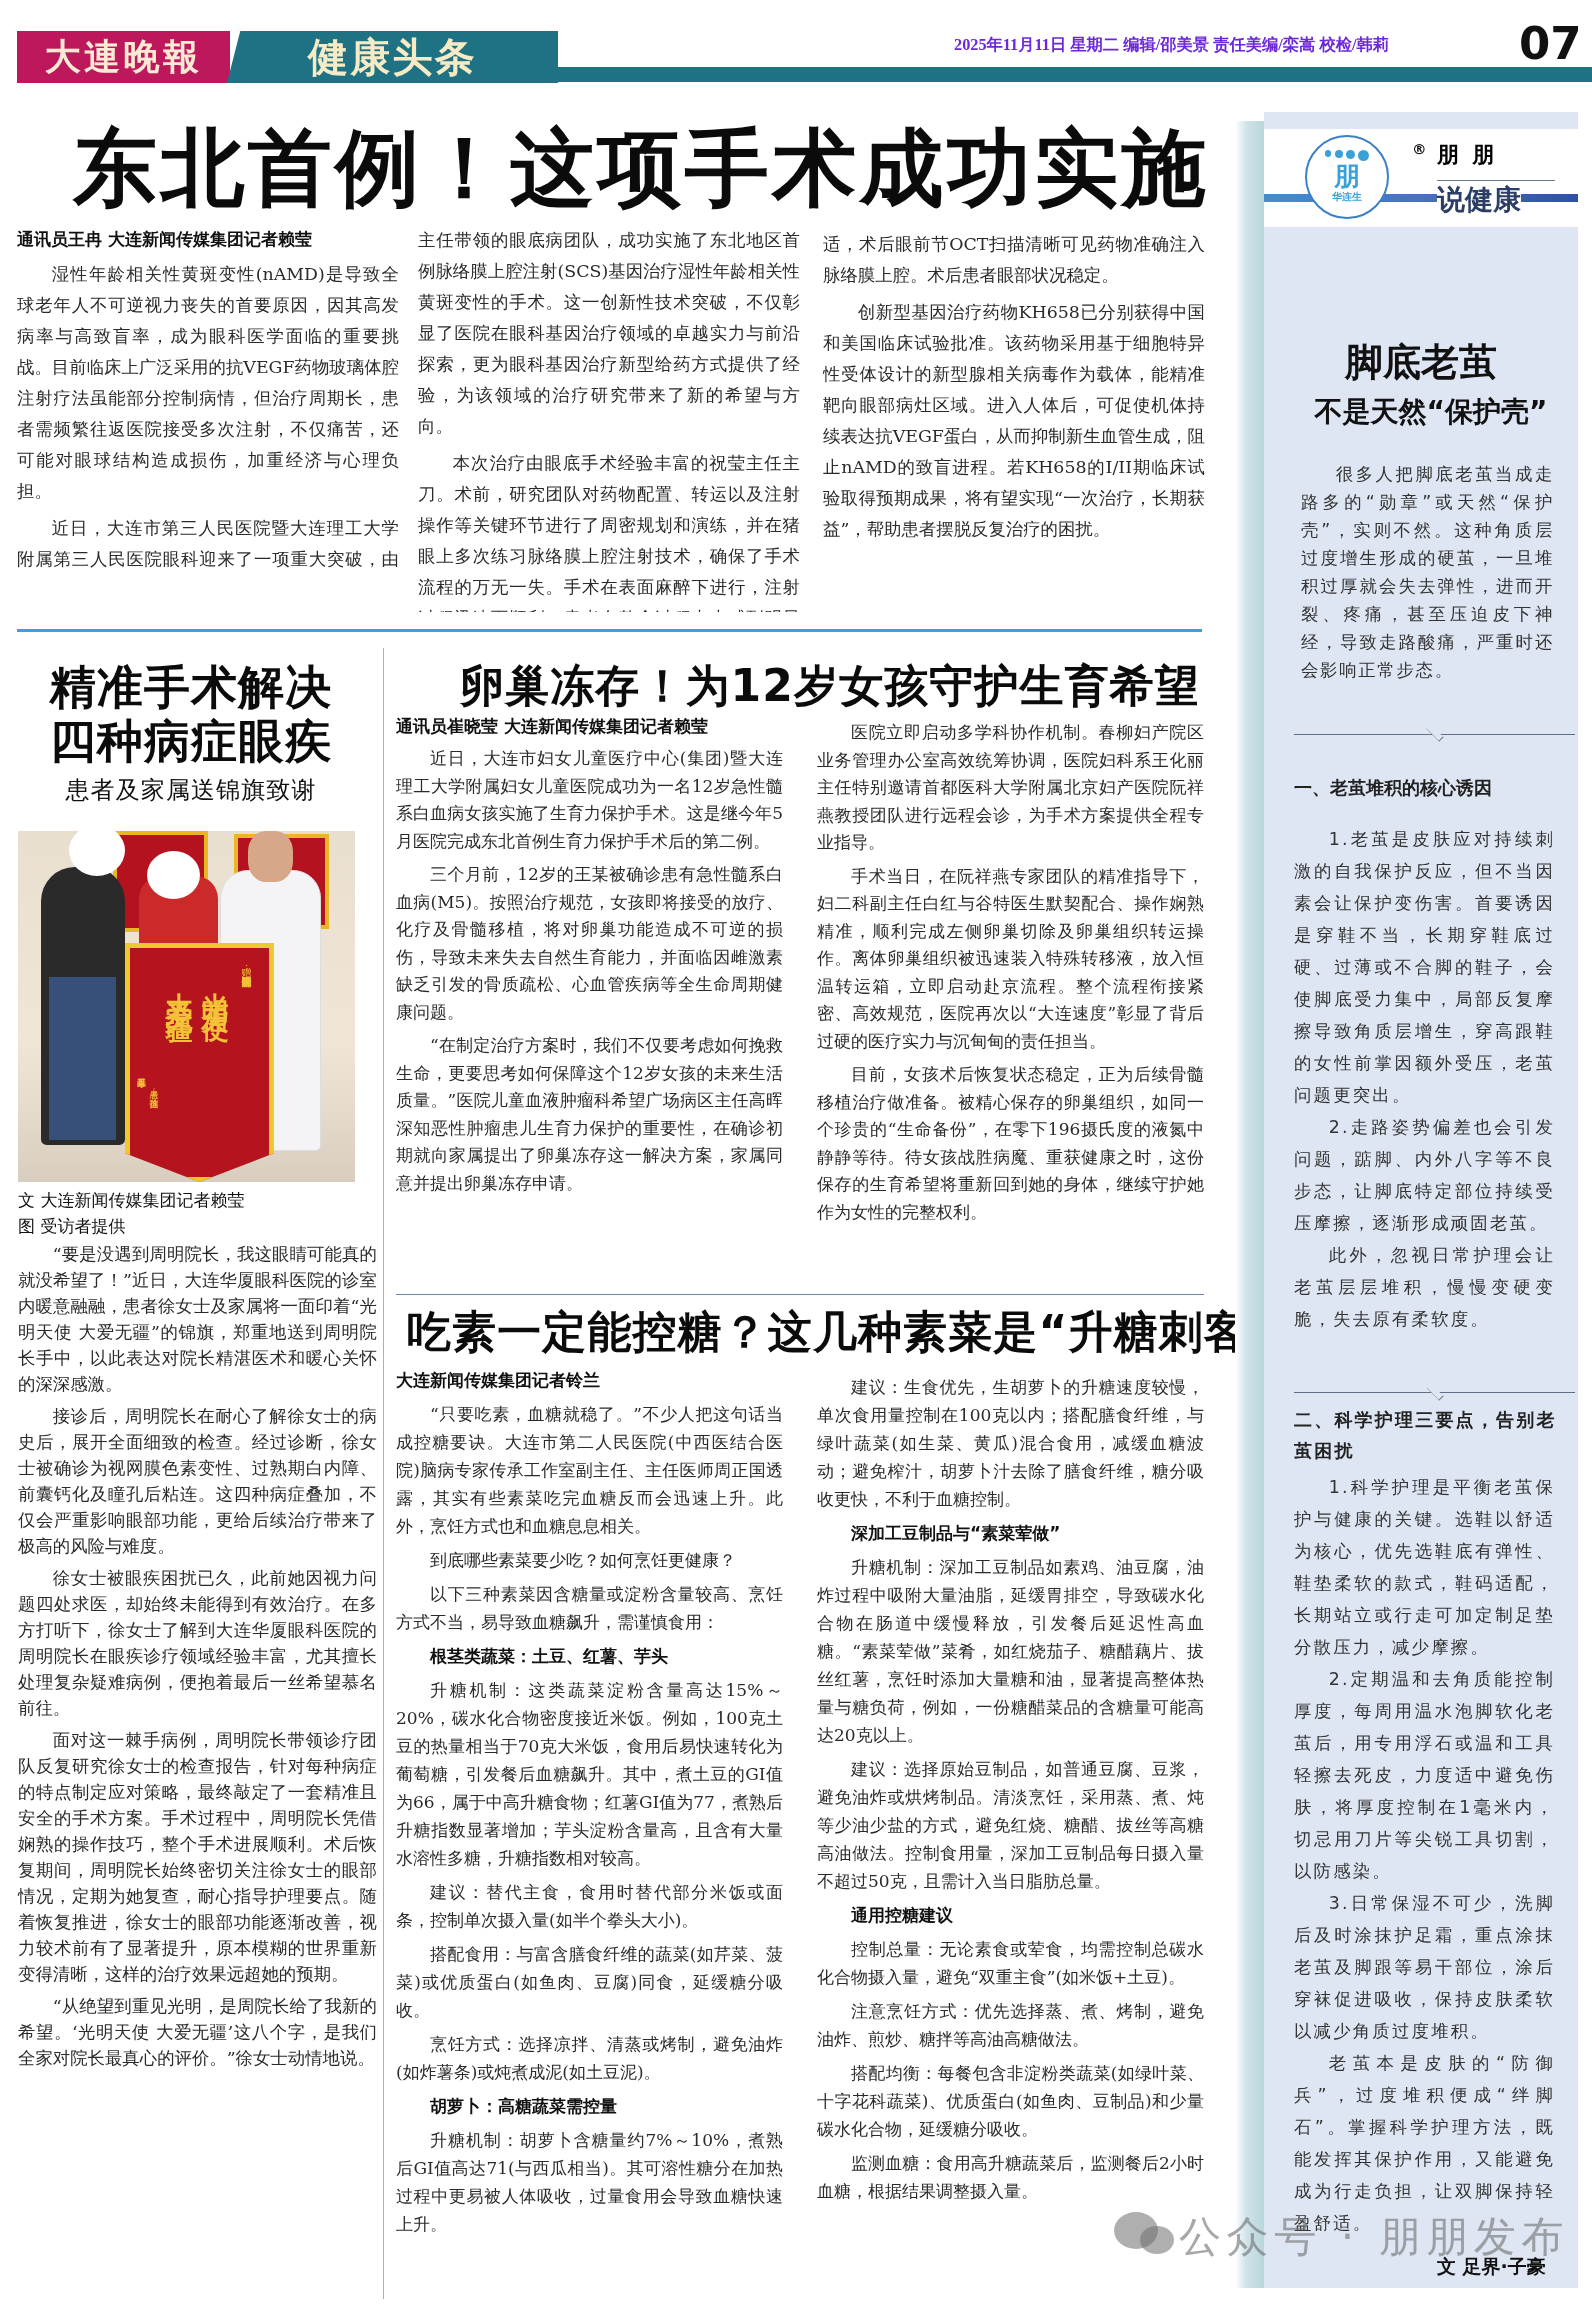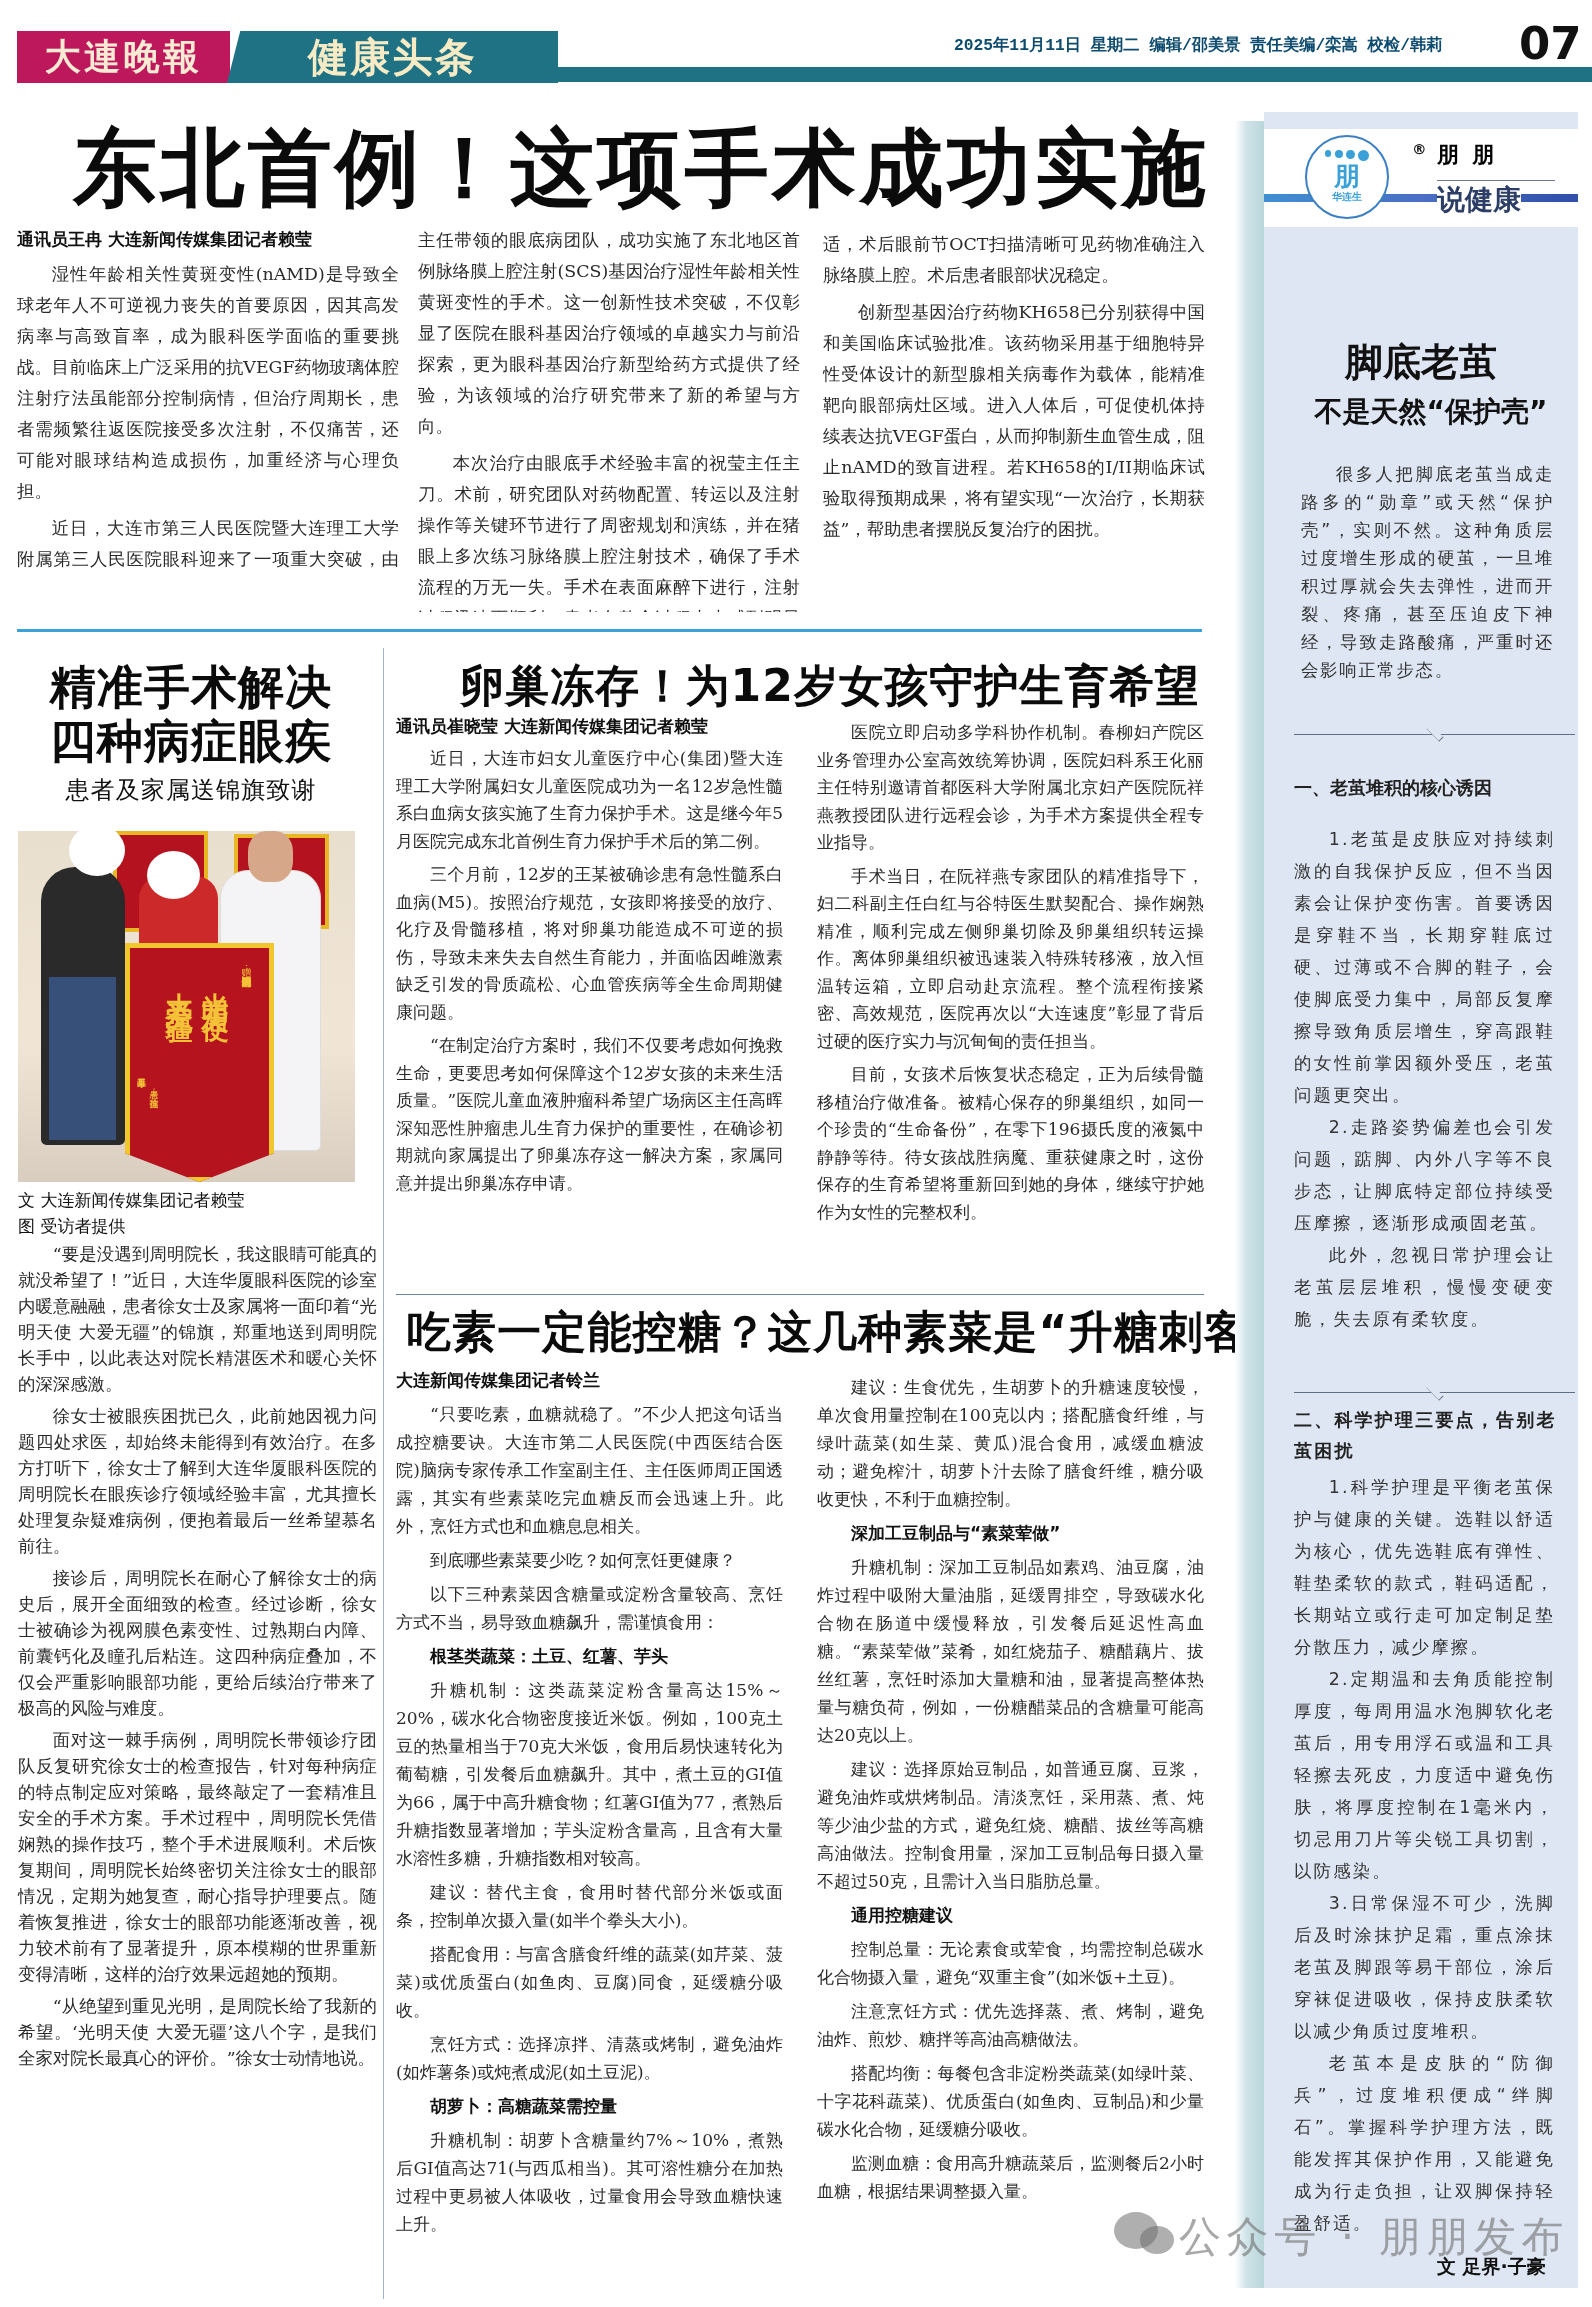--- a/index.html
+++ b/index.html
@@ -6,21 +6,21 @@
   html, body { width: 1592px; height: 2307px; background: #ffffff; overflow: hidden; }
   body { position: relative; font-family: "DejaVu Serif", "Liberation Serif", serif; color: #222; }
   .abs { position: absolute; }
 
   
   .mast-red { left: 17px; top: 31px; width: 213px; height: 52px; background: #be185d; display: flex; align-items: center; justify-content: center; }
   .mast-red span { color: #f9ead3; font-family: "DejaVu Serif", serif; font-size: 36px; font-weight: bold; letter-spacing: 3.4px; }
   .mast-teal { left: 227px; top: 31px; width: 331px; height: 52px; background: #1e7284; clip-path: polygon(4% 0, 100% 0, 100% 100%, 0 100%); display: flex; align-items: center; justify-content: center; }
   .mast-teal span { color: #f6ebc5; font-family: "DejaVu Sans", sans-serif; font-size: 40px; font-weight: bold; letter-spacing: 2.2px; }
   .mast-bar { left: 550px; top: 67px; width: 1042px; height: 15px; background: #1e7284; }
-  .mast-meta { left: 954px; top: 34px; font-family: Liberation Mono, monospace; font-size: 16.3px; font-weight: bold; color: #0c4a6e; white-space: nowrap; }
+  .mast-meta { left: 954px; top: 34px; font-family: Liberation Serif, serif; font-size: 16.3px; font-weight: bold; color: #6d28d9; white-space: nowrap; }
   .mast-page { left: 1519px; top: 17px; font-family: "DejaVu Sans", sans-serif; font-size: 45px; font-weight: bold; color: #111; }
 
   
   .headline-1 { left: 73px; top: 121px; width: 1095px; font-family: "DejaVu Sans", sans-serif; font-weight: bold; font-size: 84px; letter-spacing: 3.4px; color: #0b0b0b; line-height: 95px; white-space: nowrap; }
 
   .byline { font-family: "DejaVu Sans", sans-serif; font-weight: bold; font-size: 17px; color: #111; line-height: 28px; }
   .col { font-size: 17.4px; line-height: 31px; text-align: justify; color: #2a2a2a; }
   .col p { text-indent: 2em; margin-top: 6px; }
   .col p.noindent { text-indent: 0; }
   .col .sub { font-family: "DejaVu Sans", sans-serif; font-weight: bold; color: #111; text-indent: 2em; }
@@ -112,22 +112,22 @@
     <div class="abs" style="left:4.5px;top:124px;writing-mode:vertical-rl;color:#f4c238;font-size:9px;">二零二五年十月</div>
   </div>
 </div>
 
 <div class="abs" style="left:18px; top:1187px; width:359px;">
   <div class="caption">文 大连新闻传媒集团记者赖莹</div>
   <div class="caption">图 受访者提供</div>
 </div>
 <div class="abs col" style="left:18px; top:1235px; width:359px; line-height:26px; font-size:17.4px;">
   <p>“要是没遇到周明院长，我这眼睛可能真的就没希望了！”近日，大连华厦眼科医院的诊室内暖意融融，患者徐女士及家属将一面印着“光明天使 大爱无疆”的锦旗，郑重地送到周明院长手中，以此表达对院长精湛医术和暖心关怀的深深感激。</p>
+  <p>接诊后，周明院长在耐心了解徐女士的病史后，展开全面细致的检查。经过诊断，徐女士被确诊为视网膜色素变性、过熟期白内障、前囊钙化及瞳孔后粘连。这四种病症叠加，不仅会严重影响眼部功能，更给后续治疗带来了极高的风险与难度。</p>
   <p>徐女士被眼疾困扰已久，此前她因视力问题四处求医，却始终未能得到有效治疗。在多方打听下，徐女士了解到大连华厦眼科医院的周明院长在眼疾诊疗领域经验丰富，尤其擅长处理复杂疑难病例，便抱着最后一丝希望慕名前往。</p>
-  <p>接诊后，周明院长在耐心了解徐女士的病史后，展开全面细致的检查。经过诊断，徐女士被确诊为视网膜色素变性、过熟期白内障、前囊钙化及瞳孔后粘连。这四种病症叠加，不仅会严重影响眼部功能，更给后续治疗带来了极高的风险与难度。</p>
   <p>面对这一棘手病例，周明院长带领诊疗团队反复研究徐女士的检查报告，针对每种病症的特点制定应对策略，最终敲定了一套精准且安全的手术方案。手术过程中，周明院长凭借娴熟的操作技巧，整个手术进展顺利。术后恢复期间，周明院长始终密切关注徐女士的眼部情况，定期为她复查，耐心指导护理要点。随着恢复推进，徐女士的眼部功能逐渐改善，视力较术前有了显著提升，原本模糊的世界重新变得清晰，这样的治疗效果远超她的预期。</p>
   <p>“从绝望到重见光明，是周院长给了我新的希望。‘光明天使 大爱无疆’这八个字，是我们全家对院长最真心的评价。”徐女士动情地说。</p>
 </div>
 
 <div class="abs vdivider" style="left:383px; top:648px; height:1651px;"></div>
 
 <h2 class="abs title-2" style="left:460px; top:657px;">卵巢冻存！为12岁女孩守护生育希望</h2>
 <div class="abs col" style="left:396px; top:713px; width:387px; line-height:27.5px; font-size:17px;">
   <div class="byline" style="line-height:26px;">通讯员崔晓莹  大连新闻传媒集团记者赖莹</div>
   <p>近日，大连市妇女儿童医疗中心(集团)暨大连理工大学附属妇女儿童医院成功为一名12岁急性髓系白血病女孩实施了生育力保护手术。这是继今年5月医院完成东北首例生育力保护手术后的第二例。</p>

